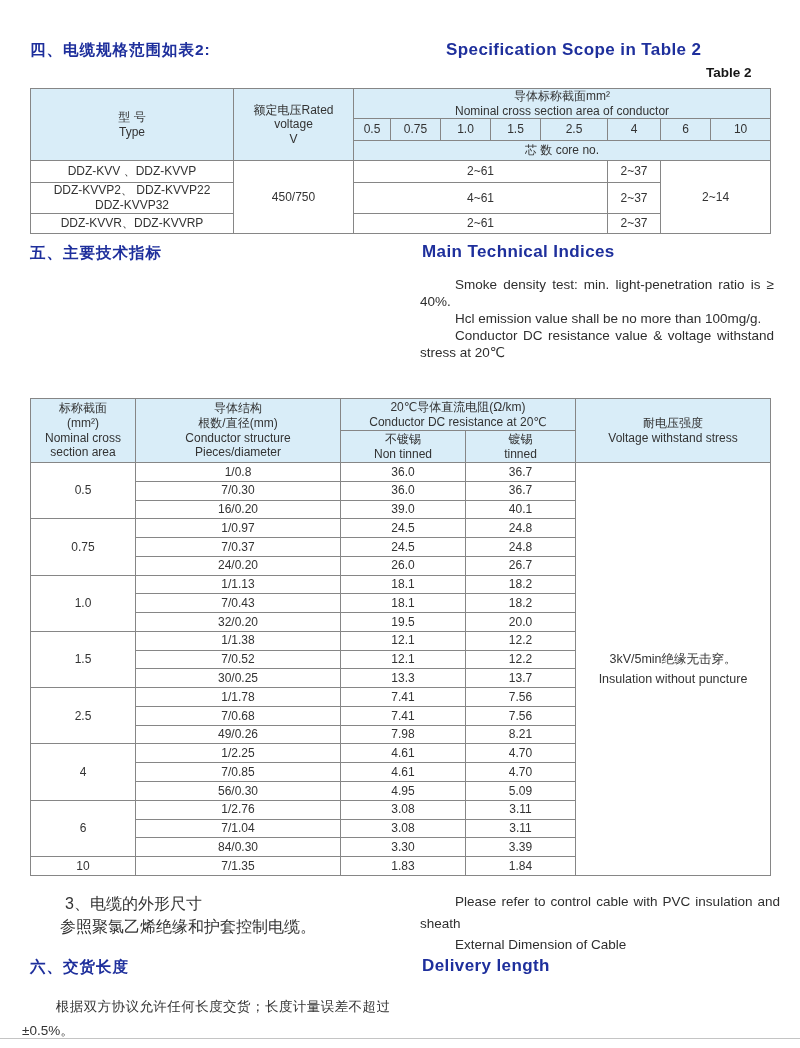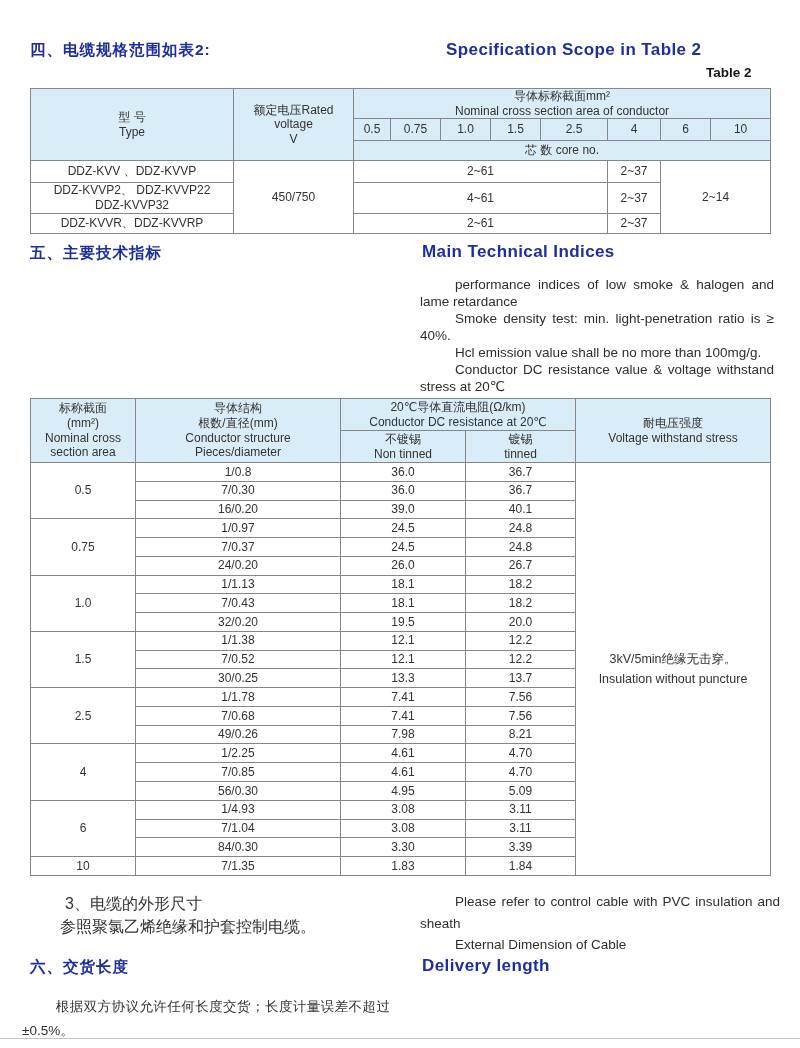--- a/index.html
+++ b/index.html
@@ -89,21 +89,20 @@
       <td colspan="5">2~61</td>
       <td>2~37</td>
     </tr>
   </tbody>
     </table>
 
   <div class="abs blue cn-h" style="left:30px; top:243px;">五、主要技术指标</div>
 
   <div class="abs blue en-h" style="left:422px; top:242px;">Main Technical Indices</div>
   <div class="abs en-par" style="left:420px; top:276px; width:354px;">
-    <p>performance indices of low smoke &amp; halogen and lame retardance</p>
     <p>Smoke density test: min. light-penetration ratio is ≥ 40%.</p>
     <p>Hcl emission value shall be no more than 100mg/g.</p>
     <p>Conductor DC resistance value &amp; voltage withstand stress at 20℃</p>
   </div>
 
   <table class="t2 abs" style="left:30px; top:398px;">
     <colgroup>
       <col style="width:105px">
         <col style="width:205px">
         <col style="width:125px">
@@ -226,21 +225,21 @@
           <td>4.61</td>
           <td>4.70</td>
         </tr>
         <tr>
           <td>56/0.30</td>
           <td>4.95</td>
           <td>5.09</td>
         </tr>
         <tr>
           <td rowspan="3">6</td>
-          <td>1/4.93</td>
+          <td>1/2.76</td>
           <td>3.08</td>
           <td>3.11</td>
         </tr>
         <tr>
           <td>7/1.04</td>
           <td>3.08</td>
           <td>3.11</td>
         </tr>
         <tr>
           <td>84/0.30</td>

